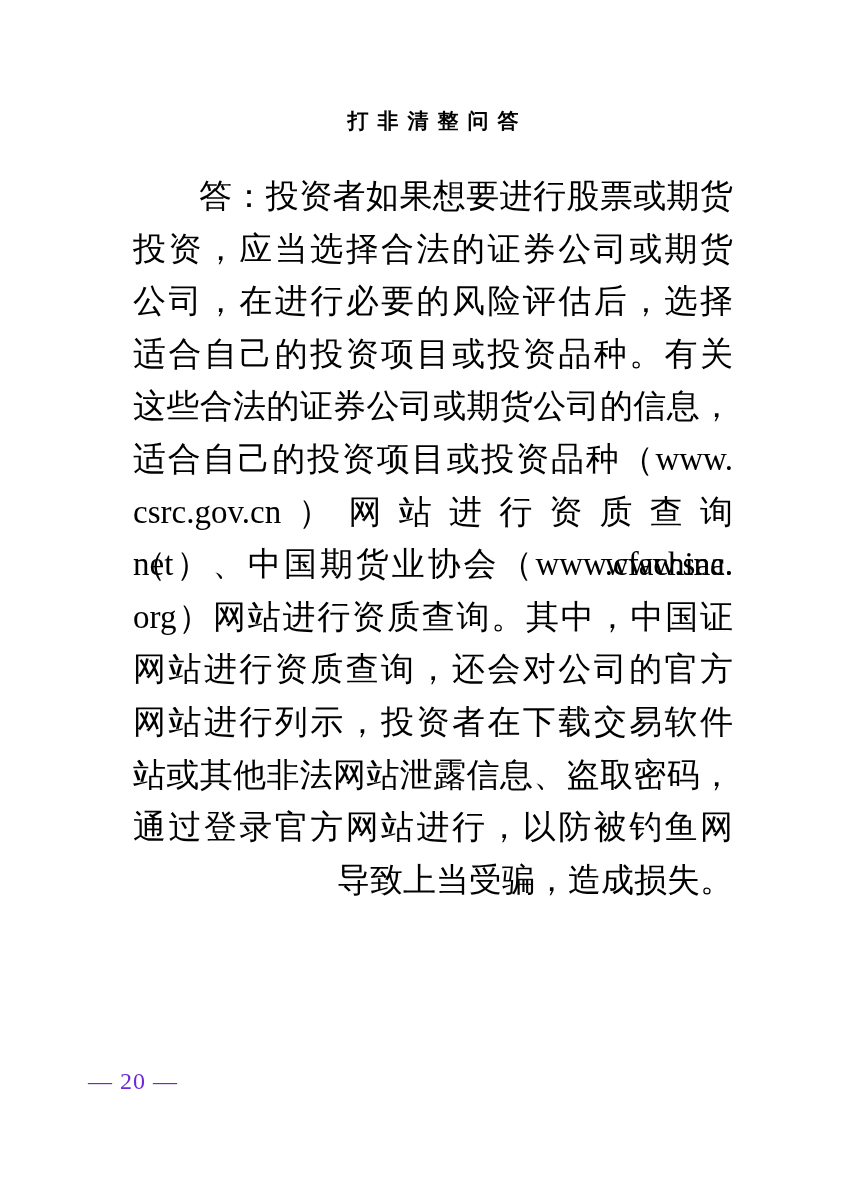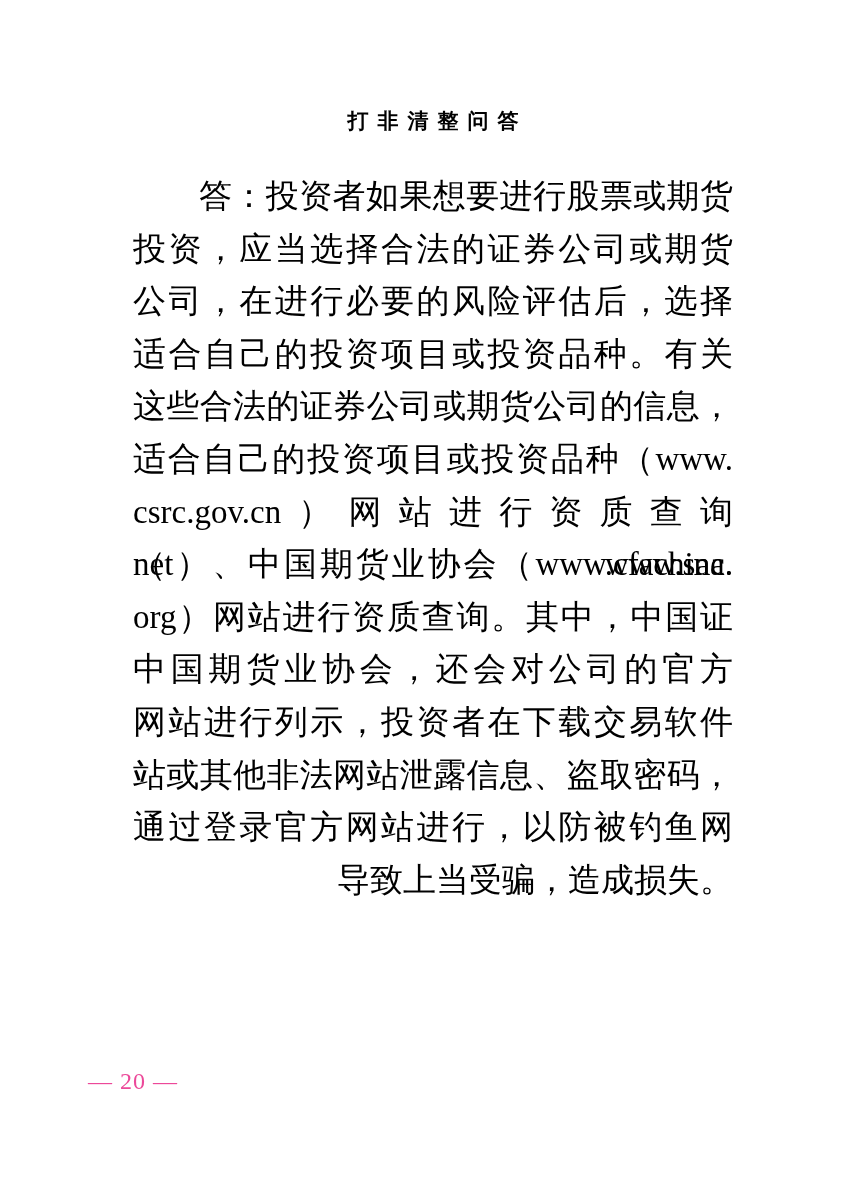--- a/index.html
+++ b/index.html
@@ -69,21 +69,21 @@
     text-align: right;
     text-align-last: auto;
   }
   
   .page-number {
     position: absolute;
     left: 88px;
     top: 1068px;
     font-size: 24px;
     letter-spacing: 1px;
-    color: #ec4899;
+    color: #6d28d9;
     white-space: nowrap;
   }
 </style>
 </head>
 <body>
 
 <div class="page">
 
   <div class="header-bar">
     <div class="bar-seg"></div>
@@ -96,21 +96,21 @@
   <div class="body-text">
       <div class="line first">答：投资者如果想要进行股票或期货</div>
       <div class="line">投资，应当选择合法的证券公司或期货</div>
       <div class="line">公司，在进行必要的风险评估后，选择</div>
       <div class="line">适合自己的投资项目或投资品种。有关</div>
       <div class="line">这些合法的证券公司或期货公司的信息，</div>
       <div class="line">适合自己的投资项目或投资品种（www.</div>
       <div class="line">csrc.gov.cn）网站进行资质查询（www.sac.</div>
       <div class="line">net）、中国期货业协会（www.cfachina.</div>
       <div class="line">org）网站进行资质查询。其中，中国证</div>
-      <div class="line">中国期货业协会，还会对公司的官方</div>
+      <div class="line">网站进行资质查询，还会对公司的官方</div>
       <div class="line">网站进行列示，投资者在下载交易软件</div>
       <div class="line">站或其他非法网站泄露信息、盗取密码，</div>
       <div class="line">通过登录官方网站进行，以防被钓鱼网</div>
       <div class="line last">导致上当受骗，造成损失。</div>
     </div>
 
   <div class="page-number">— 20 —</div>
 
 </div>
 

